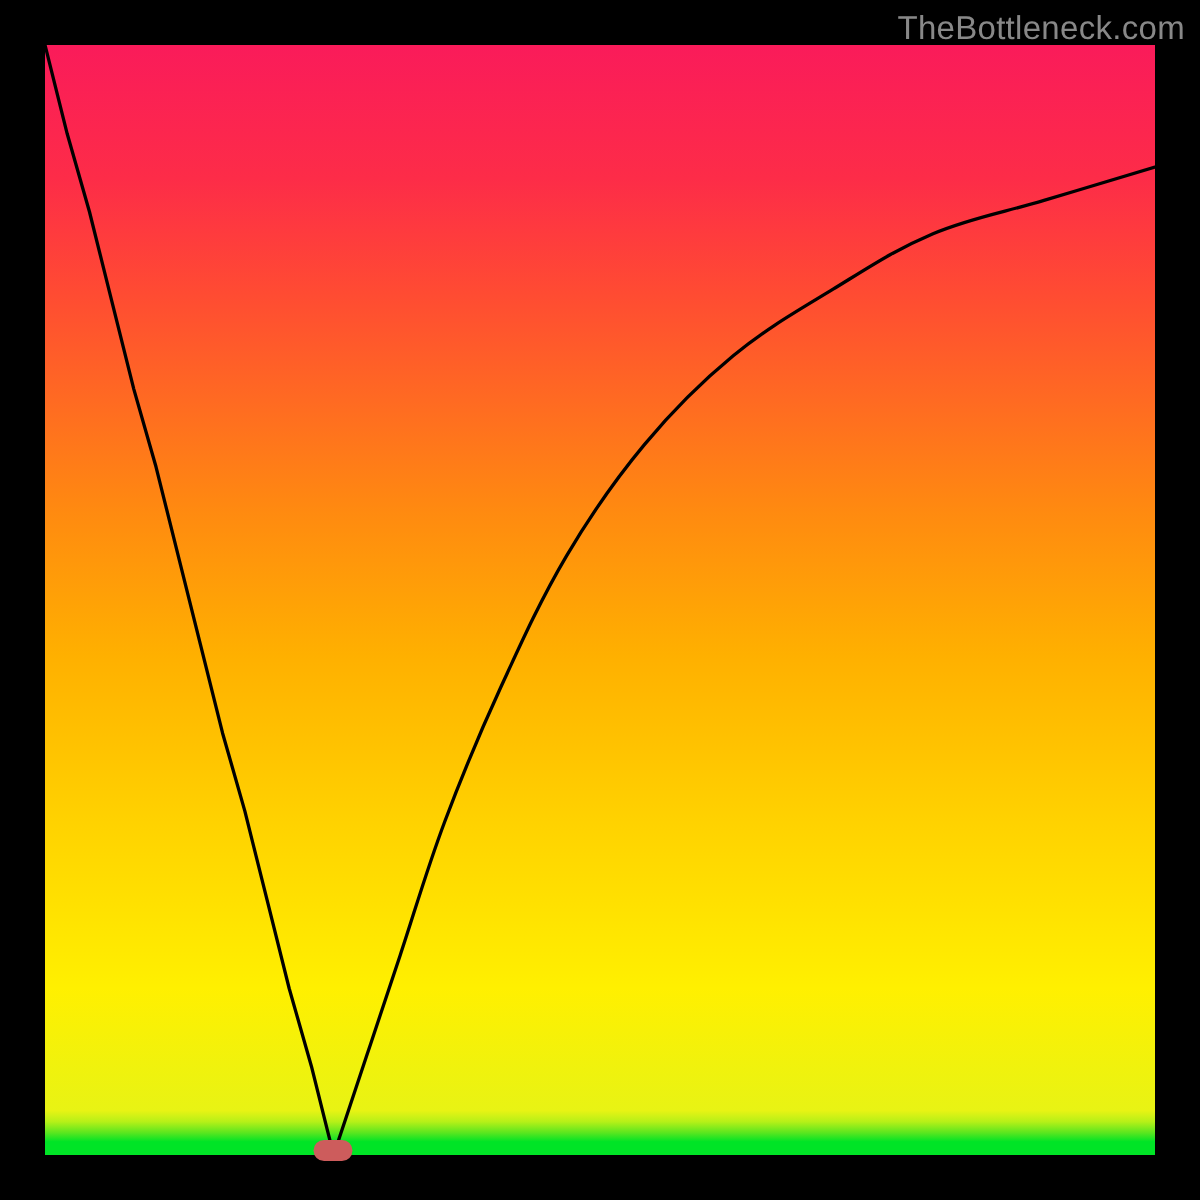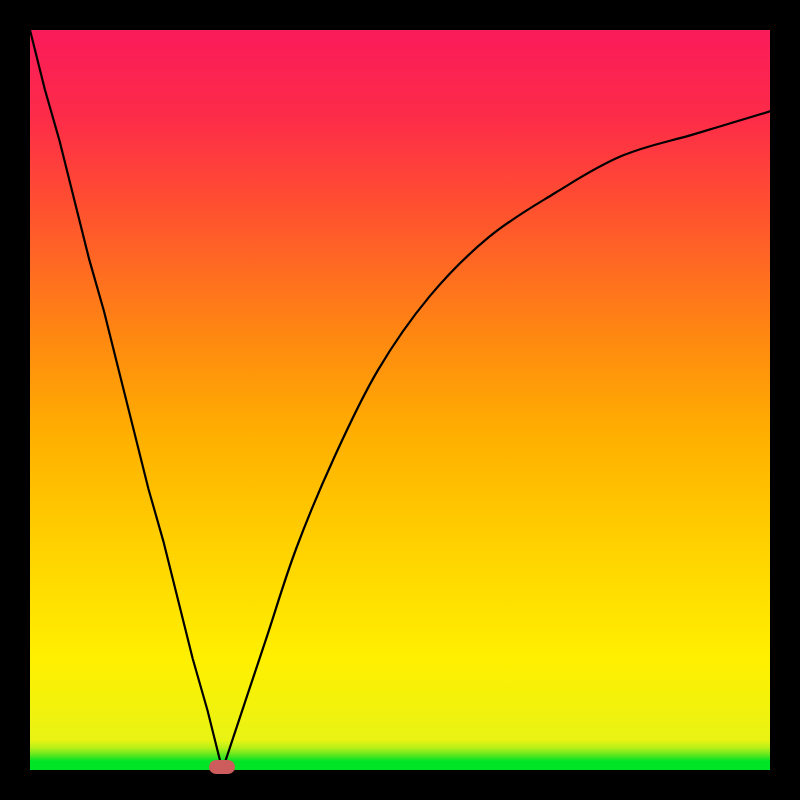--- a/index.html
+++ b/index.html
@@ -64,20 +64,21 @@
     height: 14px;
     border-radius: 7px;
     background: #cd5c5c;
     bottom: -4px;        
   }
 </style>
 </head>
 <body>
 
 <div class="frame">
+  <div class="watermark">TheBottleneck.com</div>
 
   <div class="plot">
     <svg class="curve" viewBox="0 0 740 740" preserveAspectRatio="none">
       <path d="M 0.00 0.00 L 14.80 59.20 L 29.60 111.00 L 44.40 170.20 L 59.20 229.40 L 74.00 281.20 L 88.80 340.40 L 103.60 399.60 L 118.40 458.80 L 133.20 510.60 L 148.00 569.80 L 162.80 629.00 L 177.60 680.80 L 188.70 725.20 L 192.40 740.00 C 193.73 736.00, 195.80 729.79, 199.80 717.80 C 203.80 705.81, 207.94 693.38, 214.60 673.40 C 221.26 653.42, 227.48 634.77, 236.80 606.80 C 246.12 578.83, 254.41 549.97, 266.40 518.00 C 278.39 486.03, 288.75 461.17, 303.40 429.20 C 318.05 397.23, 330.48 369.70, 347.80 340.40 C 365.12 311.10, 379.62 290.38, 399.60 266.40 C 419.58 242.42, 436.16 225.85, 458.80 207.20 C 481.44 188.55, 501.42 177.45, 525.40 162.80 C 549.38 148.15, 566.69 136.46, 592.00 125.80 C 617.31 115.14, 639.36 111.59, 666.00 103.60 C 692.64 95.61, 726.68 85.40, 740.00 81.40 " id="curvePath" stroke="#000" stroke-width="2.2" fill="none" stroke-linecap="round" stroke-linejoin="round"></path>
     </svg>
     <div class="marker" id="optMarker" style="left: 179.4px;"></div>
   </div>
 </div>
 
 </body></html>

